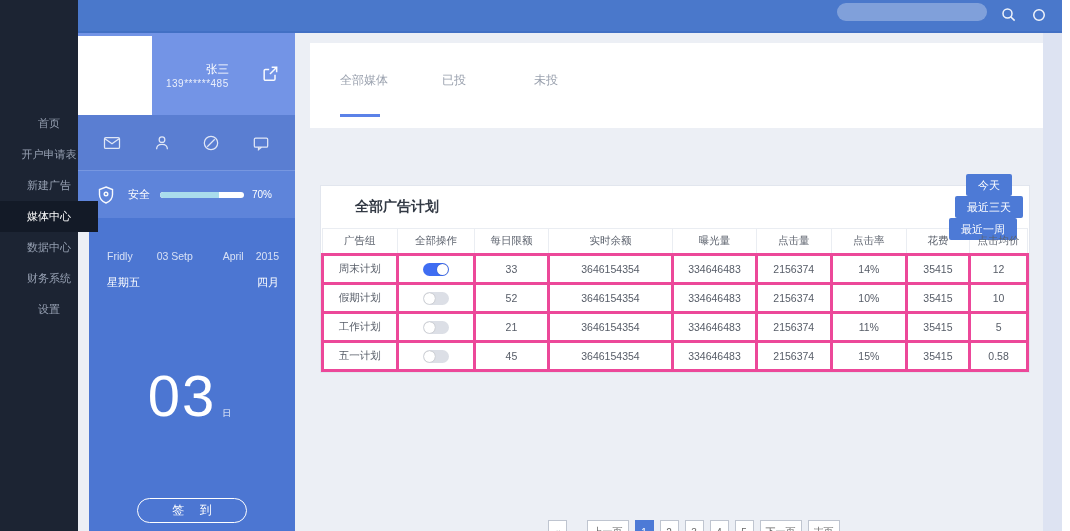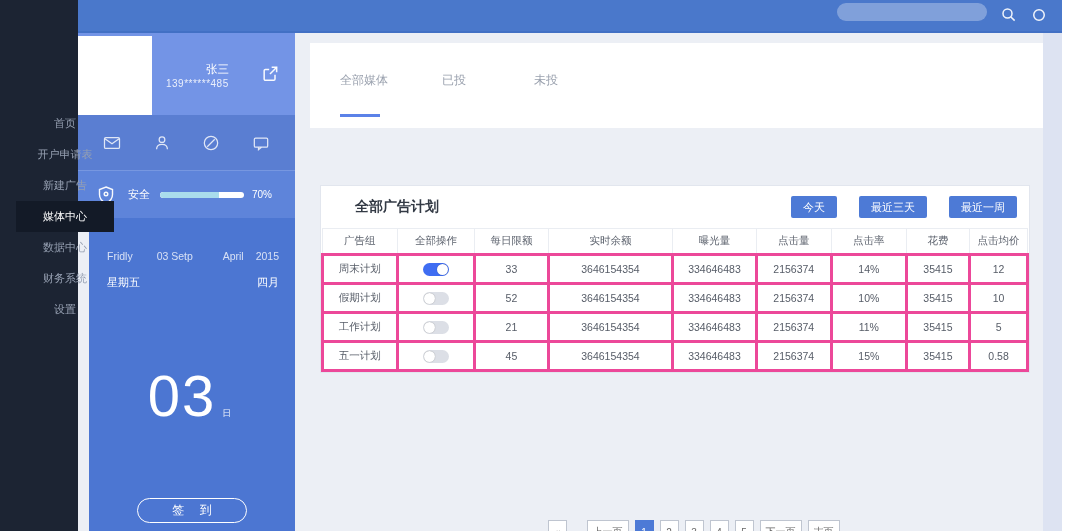--- a/index.html
+++ b/index.html
@@ -2,21 +2,21 @@
 <html><head>
 <meta charset="utf-8">
 <style>
   * { margin:0; padding:0; box-sizing:border-box; }
   html,body { width:1070px; height:531px; overflow:hidden;
     font-family:"Liberation Sans","DejaVu Sans",sans-serif; }
   #app { position:relative; width:1070px; height:531px; background:#eceff5; }
 
   
   .sidebar-dark { position:absolute; left:0; top:0; width:78px; height:531px; background:#1c2433; z-index:5; }
-  .nav { position:absolute; top:108px; left:16px; width:98px; }
+  .nav { position:absolute; top:108px; left:0; width:98px; }
   .nav-item { height:31px; line-height:31px; text-align:center; font-size:11px; color:#96a0b2; cursor:pointer; white-space:nowrap; }
   .nav-item.active { background:#131a27; color:#ffffff; }
 
   
   .app-header { position:absolute; left:78px; top:0; width:984px; height:33px; background:#4a78cb; border-bottom:2px solid #4270c4; z-index:4; }
   .search-pill { position:absolute; right:75px; top:3px; width:150px; height:18px; border-radius:9px; border:none; outline:none;
     background:rgba(255,255,255,0.30); color:#fff; font-size:11px; padding:0 10px; }
   .hdr-icon { position:absolute; top:6px; width:18px; height:18px; cursor:pointer; }
   .hdr-icon svg { width:18px; height:18px; }
   .hdr-icon.search { right:44px; }
@@ -61,21 +61,21 @@
   .main { position:absolute; left:295px; top:33px; width:685px; height:498px; }
   .content { position:absolute; left:0; top:0; width:748px; height:498px; background:#eceff5; }
   .tabs-band { position:absolute; left:15px; top:10px; width:733px; height:85px; background:#ffffff; padding:27px 0 0 30px; }
   .tab { display:inline-block; position:relative; font-size:12px; color:#9aa1ae; padding-bottom:28px; cursor:pointer; }
   .tab.t0 { margin-right:54px; } .tab.t1 { margin-right:68px; }
   .tab.active::after { content:""; position:absolute; left:0; bottom:0; width:40px; height:3px; background:#5b82e8; }
 
   .table-card { position:absolute; left:25px; top:152px; width:710px; background:#ffffff; border:1px solid #e2e6ee; }
   .card-head { height:42px; display:flex; align-items:center; }
   .card-title { font-size:14px; color:#333a45; margin-left:34px; font-weight:bold; }
-  .filters { margin-left:auto; display:flex; align-items:center; }
+  .filters { margin-left:auto; display:flex; align-items:center;flex-direction:column; }
   .filter-btn { height:22px; padding:0 12px; margin-left:22px; background:#4d7ad6; border:none; border-radius:2px;
     color:#ffffff; font-size:11px; cursor:pointer; }
   .filters .filter-btn:last-child { margin-right:12px; }
 
   table.plans { width:100%; border-collapse:collapse; }
   .plans th { height:26px; font-size:10.5px; font-weight:normal; color:#5d636e; border:1px solid #eaedf2; }
   .plans td { height:29px; font-size:10.5px; color:#565c67; text-align:center; border:3px solid #ec4899; }
   .toggle { display:inline-block; position:relative; width:26px; height:13px; border-radius:7px; background:#dcdfe6; cursor:pointer; vertical-align:middle; }
   .toggle .knob { position:absolute; top:1px; left:1px; width:11px; height:11px; border-radius:50%; background:#ffffff; box-shadow:0 0 1px rgba(0,0,0,0.4); }
   .toggle.on { background:#3f6df2; }

